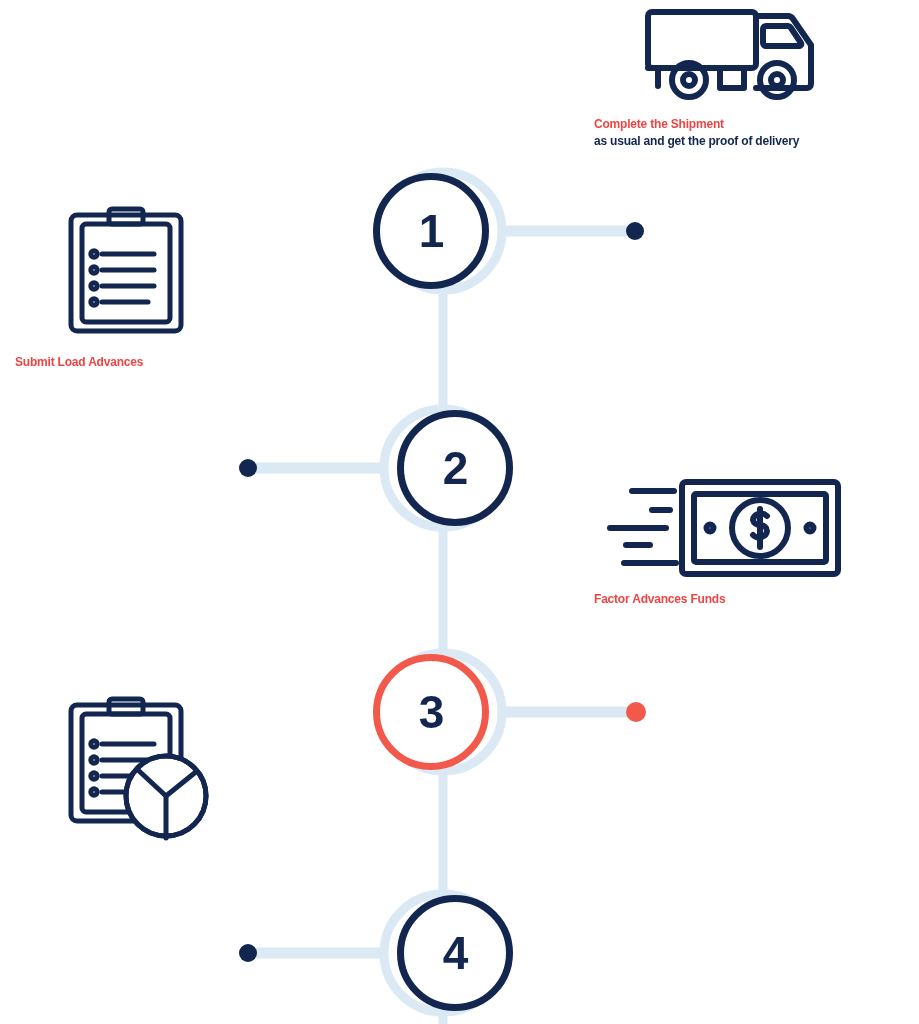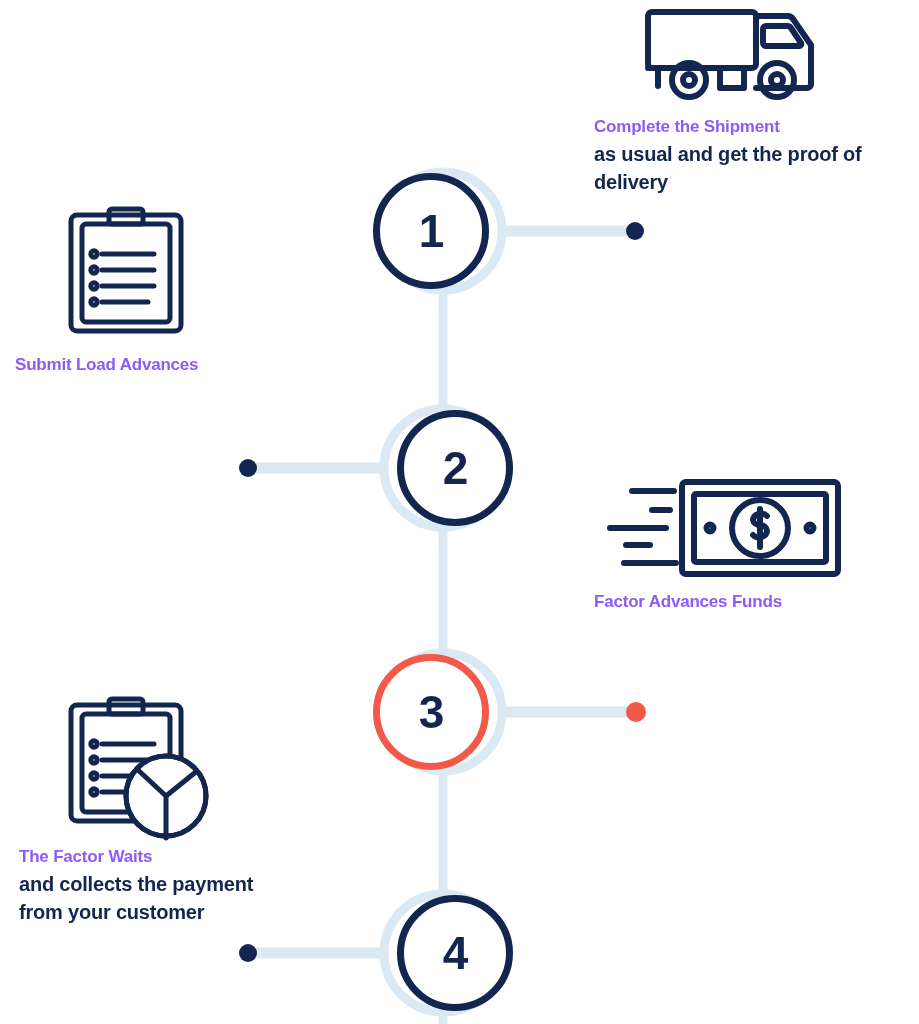--- a/index.html
+++ b/index.html
@@ -62,29 +62,29 @@
     letter-spacing: -1px;
     user-select: none;
   }
 
   
   .block {
     position: absolute;
     width: 270px;
   }
   .block .title {
-    font-size: 17px;
+    font-size: 12px;
     font-weight: bold;
-    color: #8b5cf6;
+    color: #ef4444;
     line-height: 1.35;
     letter-spacing: -0.2px;
     margin: 0 0 1px 0;
   }
   .block .body {
-    font-size: 20px;
+    font-size: 12px;
     font-weight: bold;
     color: #12264f;
     line-height: 1.42;
     letter-spacing: -0.2px;
     margin: 0;
   }
   .block.left  { text-align: left; }
   .block.right { text-align: left; }
 
   
@@ -228,18 +228,14 @@
       <circle cx="28" cy="80" r="3.2"></circle>
       <circle cx="28" cy="96" r="3.2"></circle>
       <circle cx="100" cy="100" r="40" fill="#ffffff"></circle>
       <circle cx="100" cy="100" r="40"></circle>
       <line x1="100" y1="100" x2="100" y2="142"></line>
       <line x1="100" y1="100" x2="72" y2="74"></line>
       <line x1="100" y1="100" x2="131" y2="75"></line>
     </svg>
   </div>
 
-  <div class="block left" style="left:19px; top:846px; width:265px;">
-    <p class="title">The Factor Waits</p>
-    <p class="body">and collects the payment from your customer</p>
-  </div>
 
 </div>
 
 </body></html>

